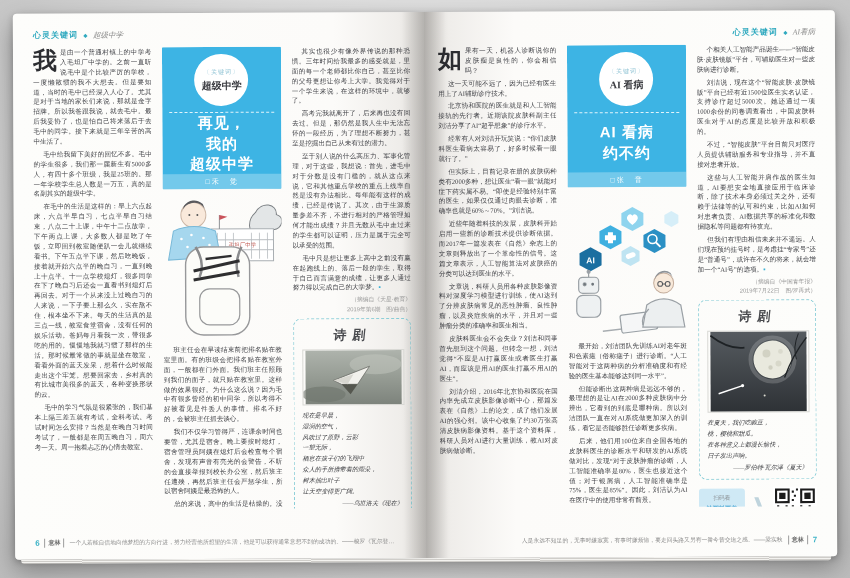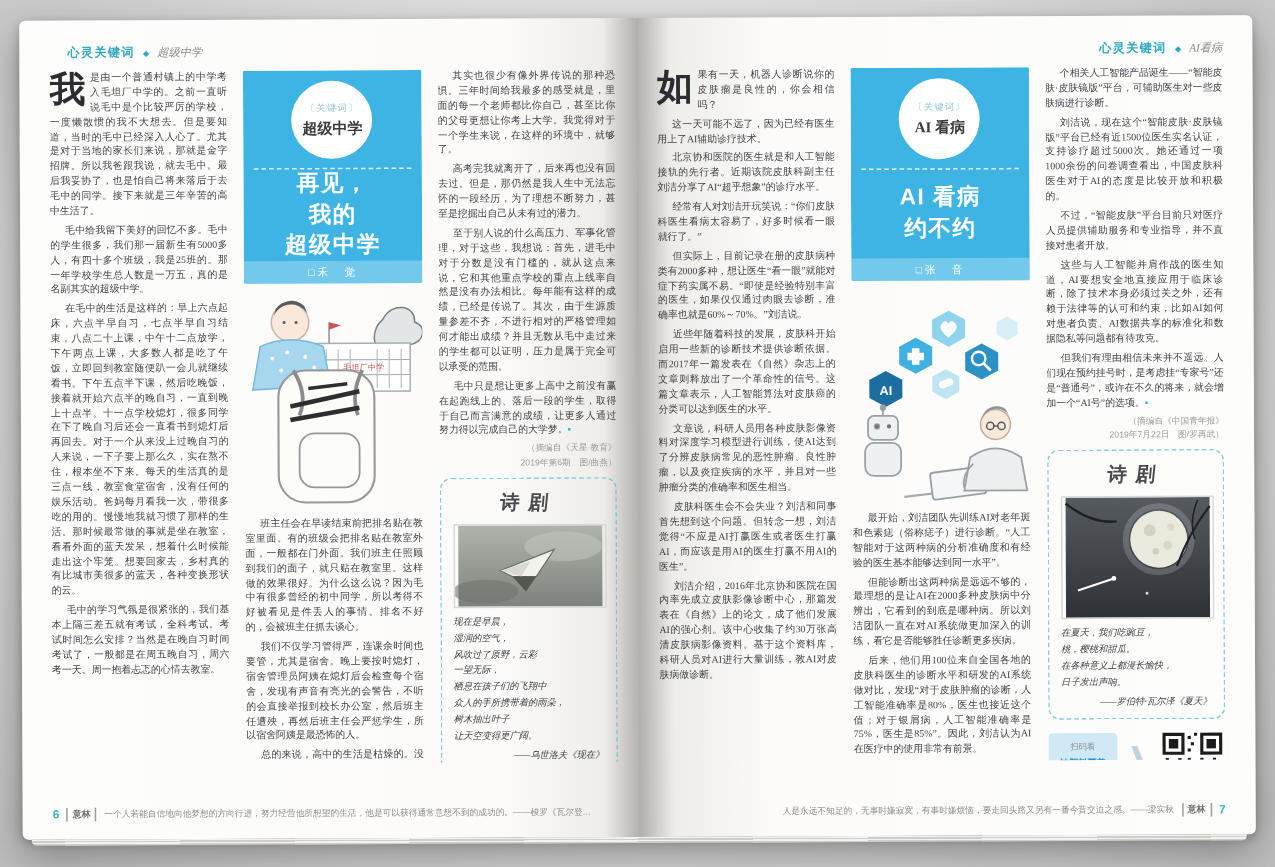--- a/index.html
+++ b/index.html
@@ -25,21 +25,21 @@
     border-radius:0 4px 4px 0;padding:16px 20px 26px 14px;
   }
   .spine{position:absolute;left:50%;top:0;width:44px;height:100%;margin-left:-22px;
     background:linear-gradient(to right,rgba(0,0,0,0),rgba(0,0,0,.16) 50%,rgba(0,0,0,0));pointer-events:none;}
   .edge{position:absolute;left:6px;right:6px;bottom:-4px;height:4px;
     background:repeating-linear-gradient(to bottom,#f3f2ef 0 1px,#cfcdc9 1px 2px);border-radius:0 0 3px 3px;}
 
   
   .phead{display:flex;align-items:baseline;gap:6px;height:13px;font-size:8px;}
   .phead.right{justify-content:flex-end;}
-  .phead .sec{color:#2fa9bf;font-weight:bold;letter-spacing:1px;margin-left:12px;}
+  .phead .sec{color:#2fa9bf;font-weight:bold;letter-spacing:1px;}
   .phead .dot{width:3px;height:3px;background:#2fa9bf;transform:rotate(45deg);}
   .phead .art{color:#8b8b8b;font-style:italic;font-family:"Liberation Serif",serif;font-size:7.5px;}
 
   
   .cols{display:flex;gap:11px;margin-top:5px;height:462px;}
   .col{flex:1 1 0;overflow:hidden;}
   .col p{
     margin:0 0 3px;font-family:"Liberation Serif",serif;
     font-size:6.6px;line-height:1.5;color:#3e3f44;
     text-align:justify;text-justify:inter-character;text-indent:1.5em;

